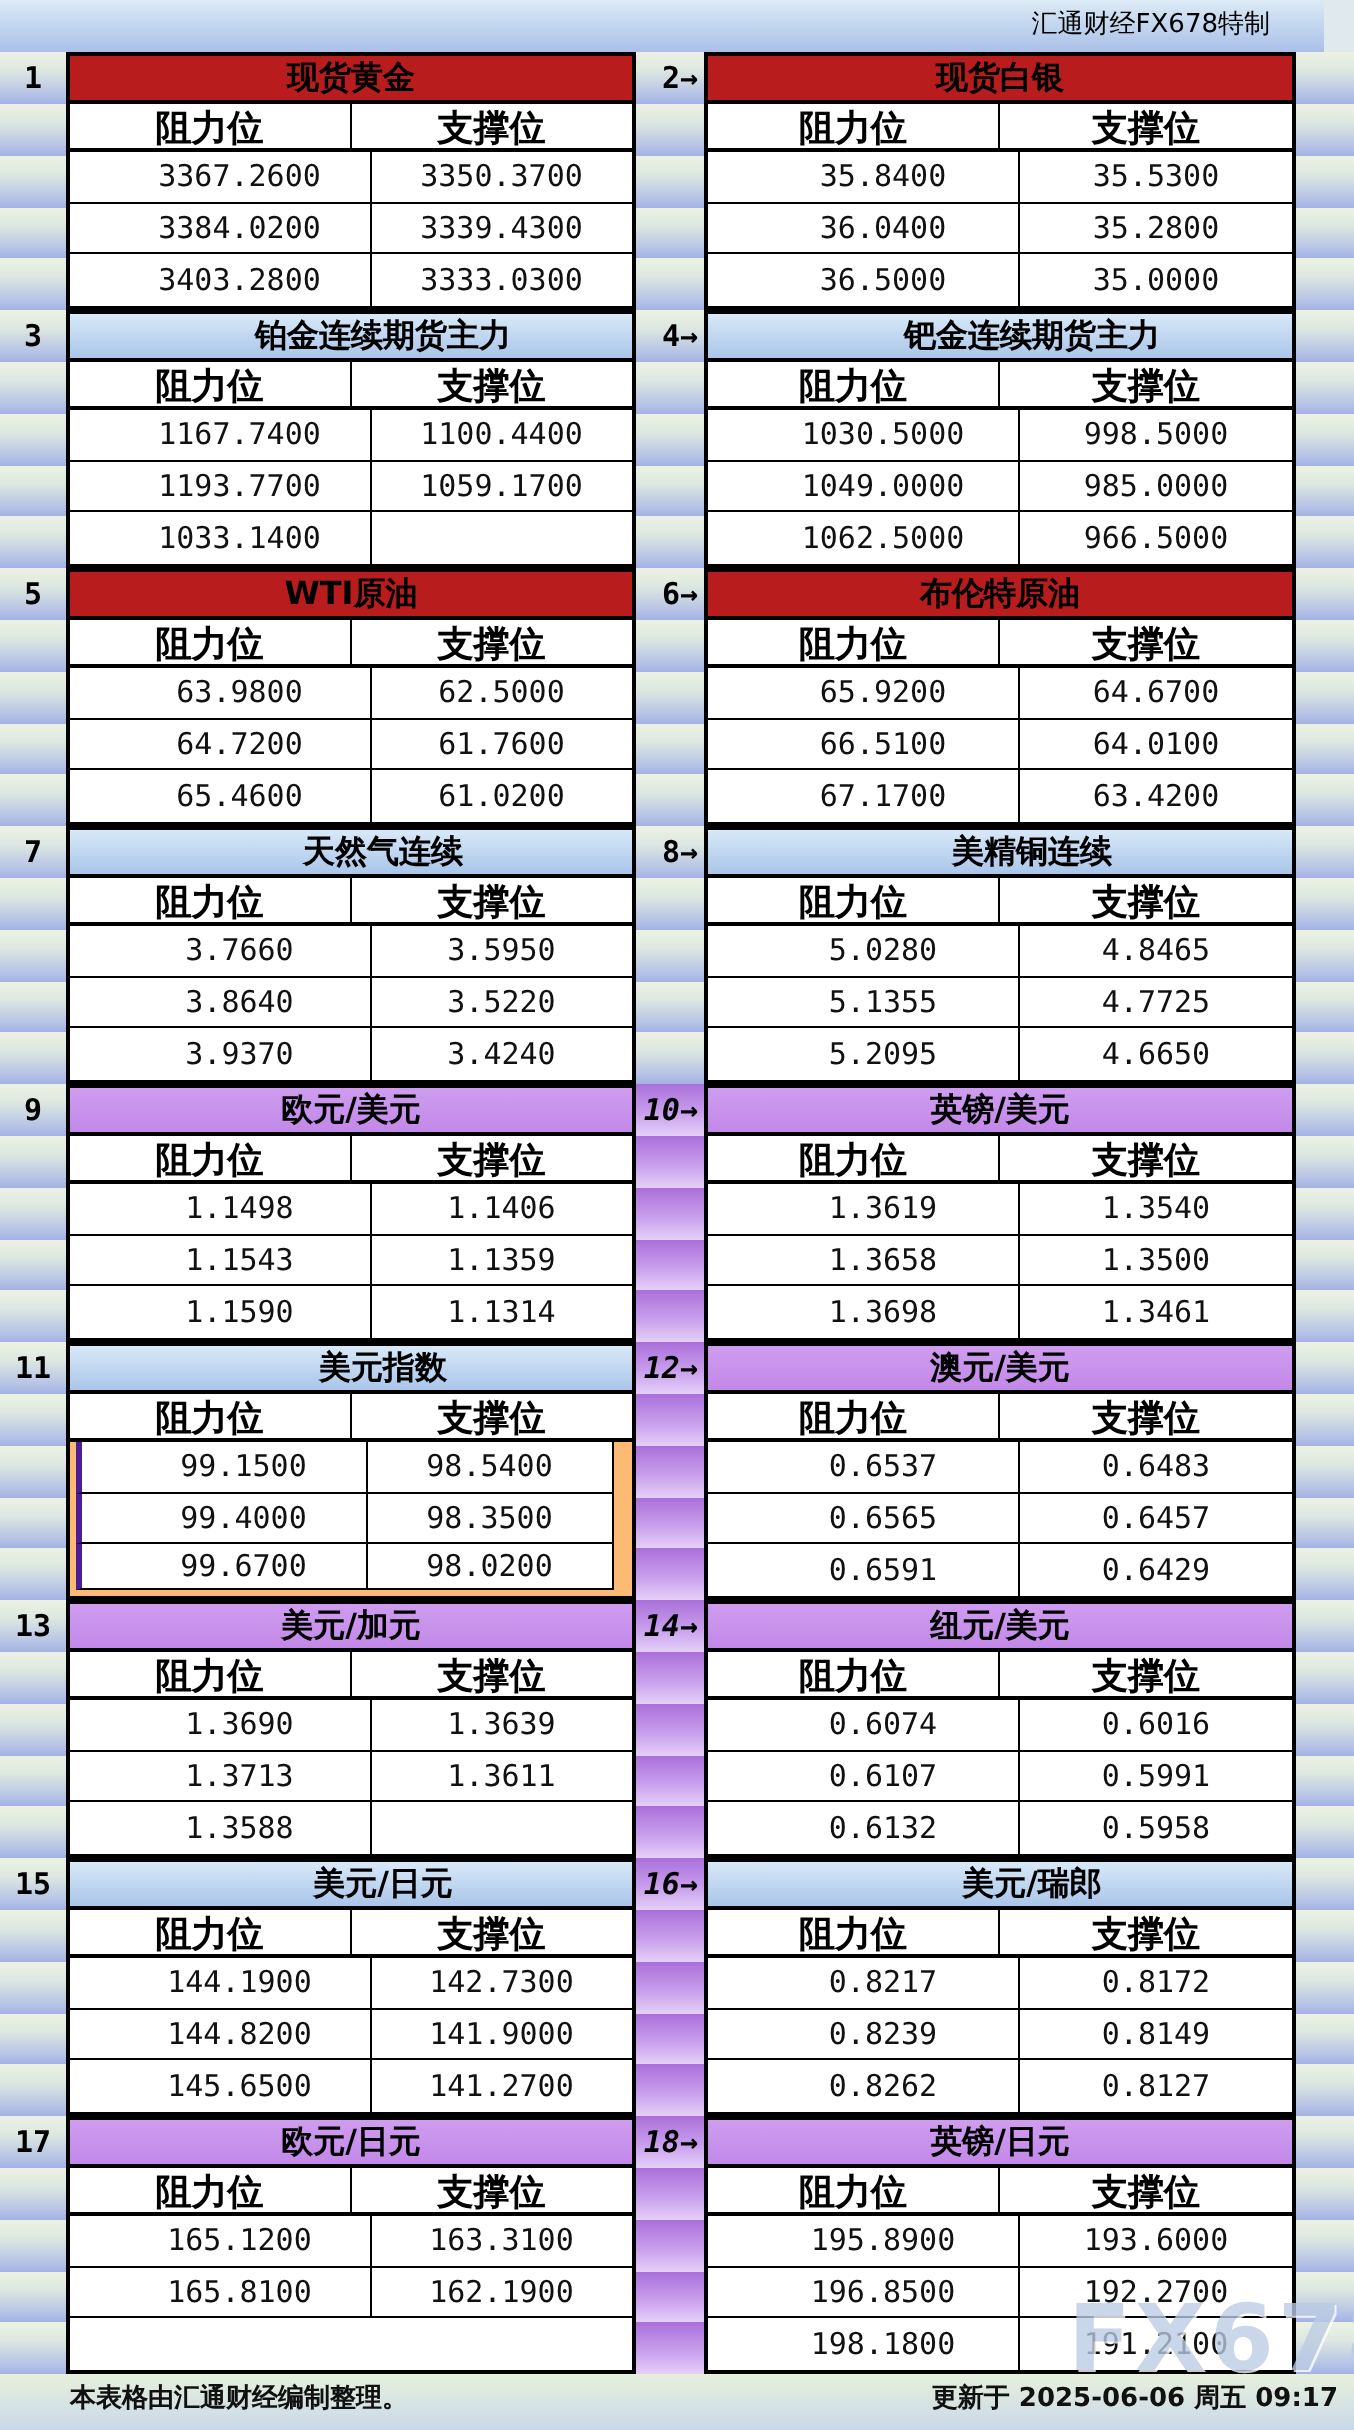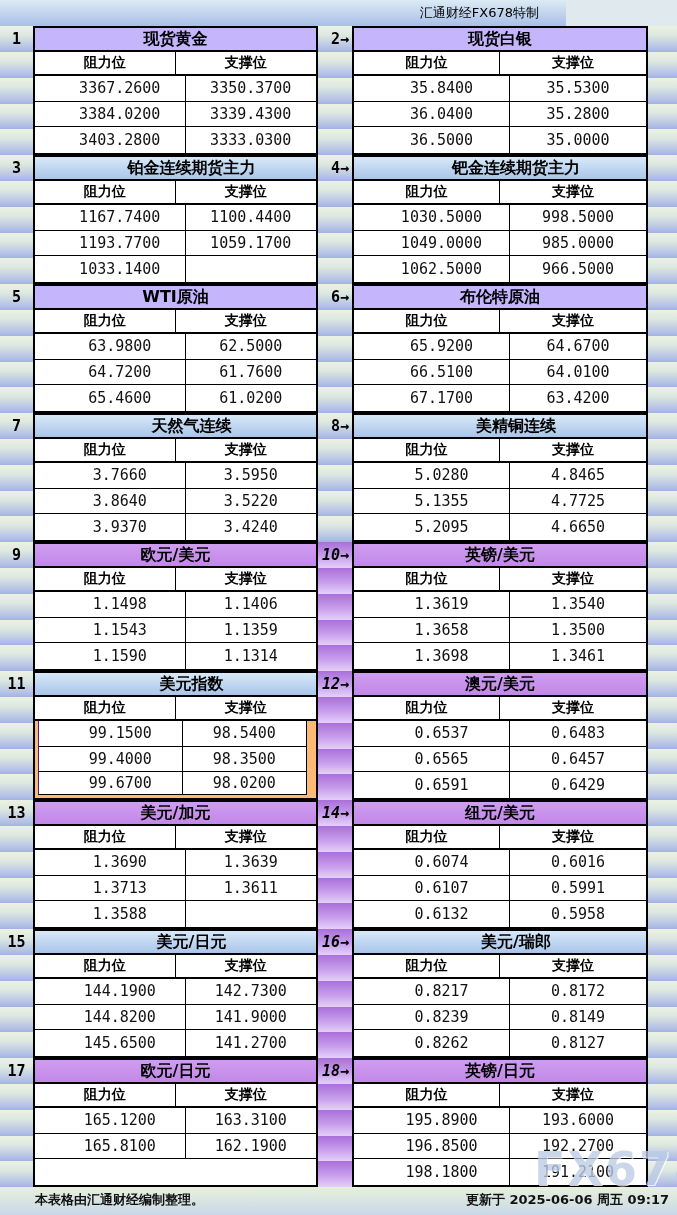--- a/index.html
+++ b/index.html
@@ -1,56 +1,56 @@
 <!DOCTYPE html>
 <html><head>
 <meta charset="utf-8">
 <style>
   html,body{margin:0;padding:0;background:#e8eef2;}
   .page{position:relative;width:677px;height:1215px;overflow:hidden;
         font-family:"DejaVu Sans",sans-serif;background:#dfe9ee;}
 
   
-  .topbar{position:absolute;left:0;top:0;width:566px;height:26px;
+  .topbar{position:absolute;left:0;top:0;width:662px;height:26px;
           background:linear-gradient(#dcebf5,#a9bfe8);}
   .brand{position:absolute;right:27px;top:0;line-height:26px;font-size:13px;color:#000;}
 
   
   #grid{position:absolute;left:0;top:26px;width:677px;}
   .section-row{display:grid;grid-template-columns:33px 285px 34px 296px 29px;height:129px;}
   .colgrid{display:grid;grid-template-rows:26px 26px 1fr 1fr 1fr;height:100%;}
   .mcell{position:relative;}
   .mcell.green{background:linear-gradient(180deg,#ecf2e3 0%,#dde8e0 35%,#b3c0e6 85%,#a2b2e3 100%);}
   .mcell.purple{background:linear-gradient(180deg,#aa70da 0%,#c89eec 55%,#e4d0f8 100%);font-style:italic;}
   .idx{position:absolute;inset:0;display:flex;align-items:center;justify-content:center;
        font-family:"DejaVu Sans Mono",monospace;font-weight:bold;font-size:15px;color:#000;}
   .idx.r{justify-content:flex-end;padding-right:3px;}
 
   
   .ftable{border:2px solid #000;background:#fff;display:grid;
           grid-template-rows:24px 24px 1fr 1fr 1fr;}
   .ttl{display:flex;align-items:center;justify-content:center;
        font-weight:bold;font-size:16px;color:#000;border-bottom:2px solid #000;}
-  .t-yellow{background:#c4b5fd;}
+  .t-yellow{background:#b91c1c;}
   .t-blue{background:linear-gradient(#d8e9f8,#a9c5e9);padding-left:32px;}
   .t-purple{background:linear-gradient(#cf9df0,#c288e8);}
   .chdr{display:grid;grid-template-columns:1fr 1fr;border-bottom:2px solid #000;
-        font-weight:bold;font-size:14px;background:#fff;}
+        font-weight:bold;font-size:18px;background:#fff;}
   .chdr span{display:flex;align-items:center;justify-content:center;}
   .chdr span:first-child{border-right:1px solid #000;}
   .drow{display:grid;grid-template-columns:1fr 1fr;background:#fff;
         font-family:"DejaVu Sans Mono",monospace;font-size:15px;color:#111;
         border-bottom:1px solid #000;padding-left:20px;}
   .drow.last{border-bottom:none;}
   .drow span{display:flex;align-items:center;justify-content:center;}
   .drow span:first-child{border-right:1px solid #000;}
 
   
   .inset{background:#fdba74;}
-  .inset .drow{margin-left:3px;margin-right:9px;border-left:1px solid #4c1d95;border-right:1px solid #000;}
+  .inset .drow{margin-left:3px;margin-right:9px;border-left:3px solid #4c1d95;border-right:1px solid #000;}
   .inset .drow.last{margin-bottom:3px;border-bottom:1px solid #000;}
 
   
   .footer{position:absolute;left:0;top:1187px;width:677px;height:28px;
           background:linear-gradient(#e7f0dc,#c9d8e8);font-size:13px;font-weight:bold;color:#111;padding-left:20px;}
   .fl{position:absolute;left:35px;top:0;line-height:26px;}
   .fr{position:absolute;right:28px;top:0;line-height:26px;}
 
   
   .watermark{position:absolute;left:534px;top:1142px;z-index:5;

